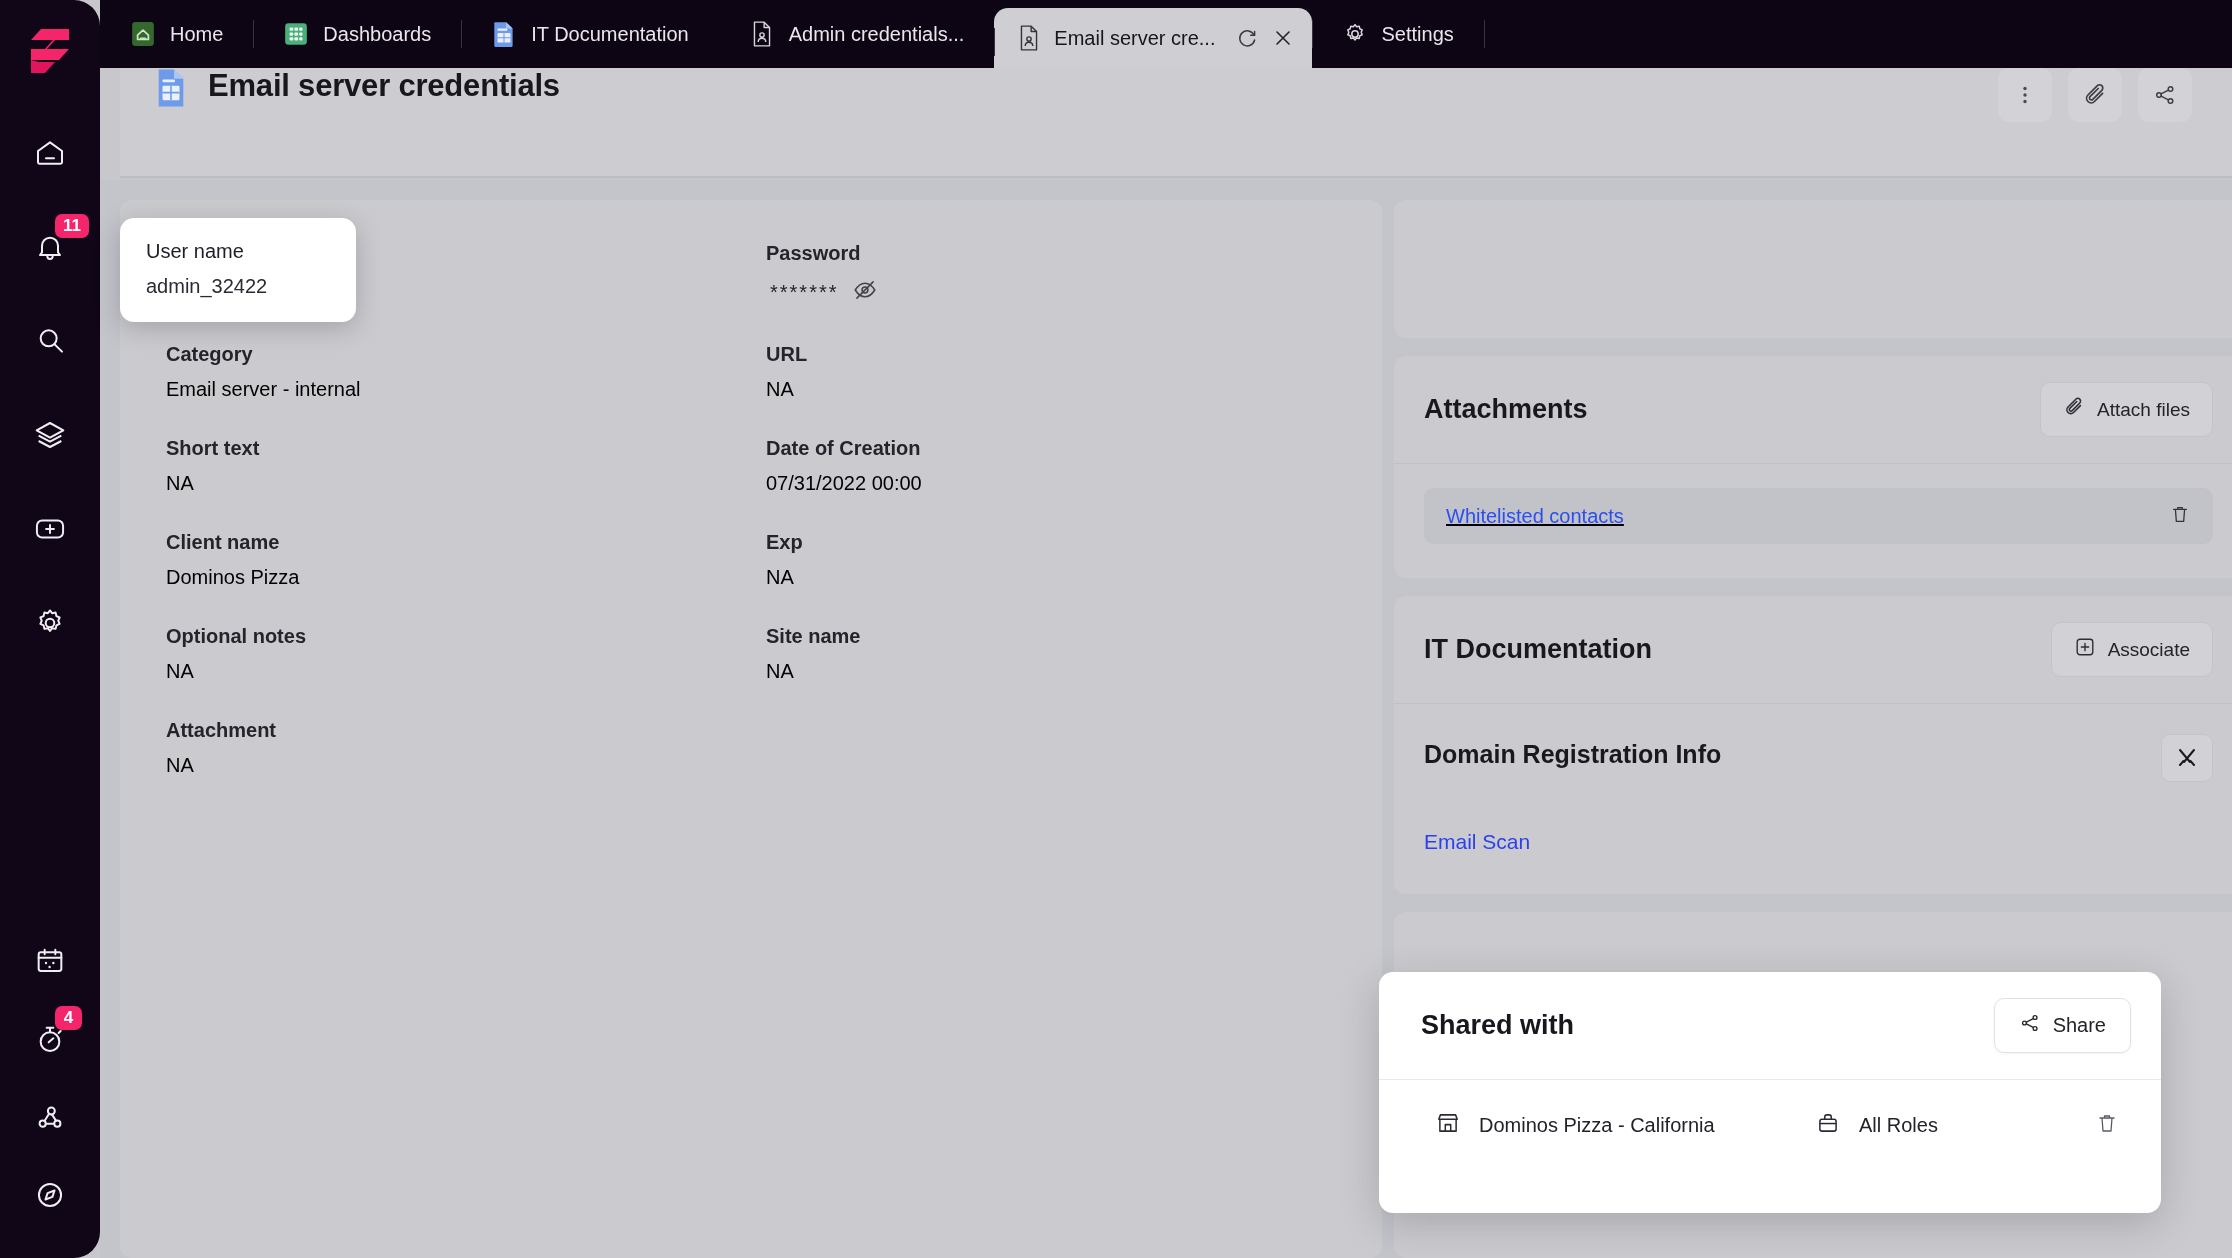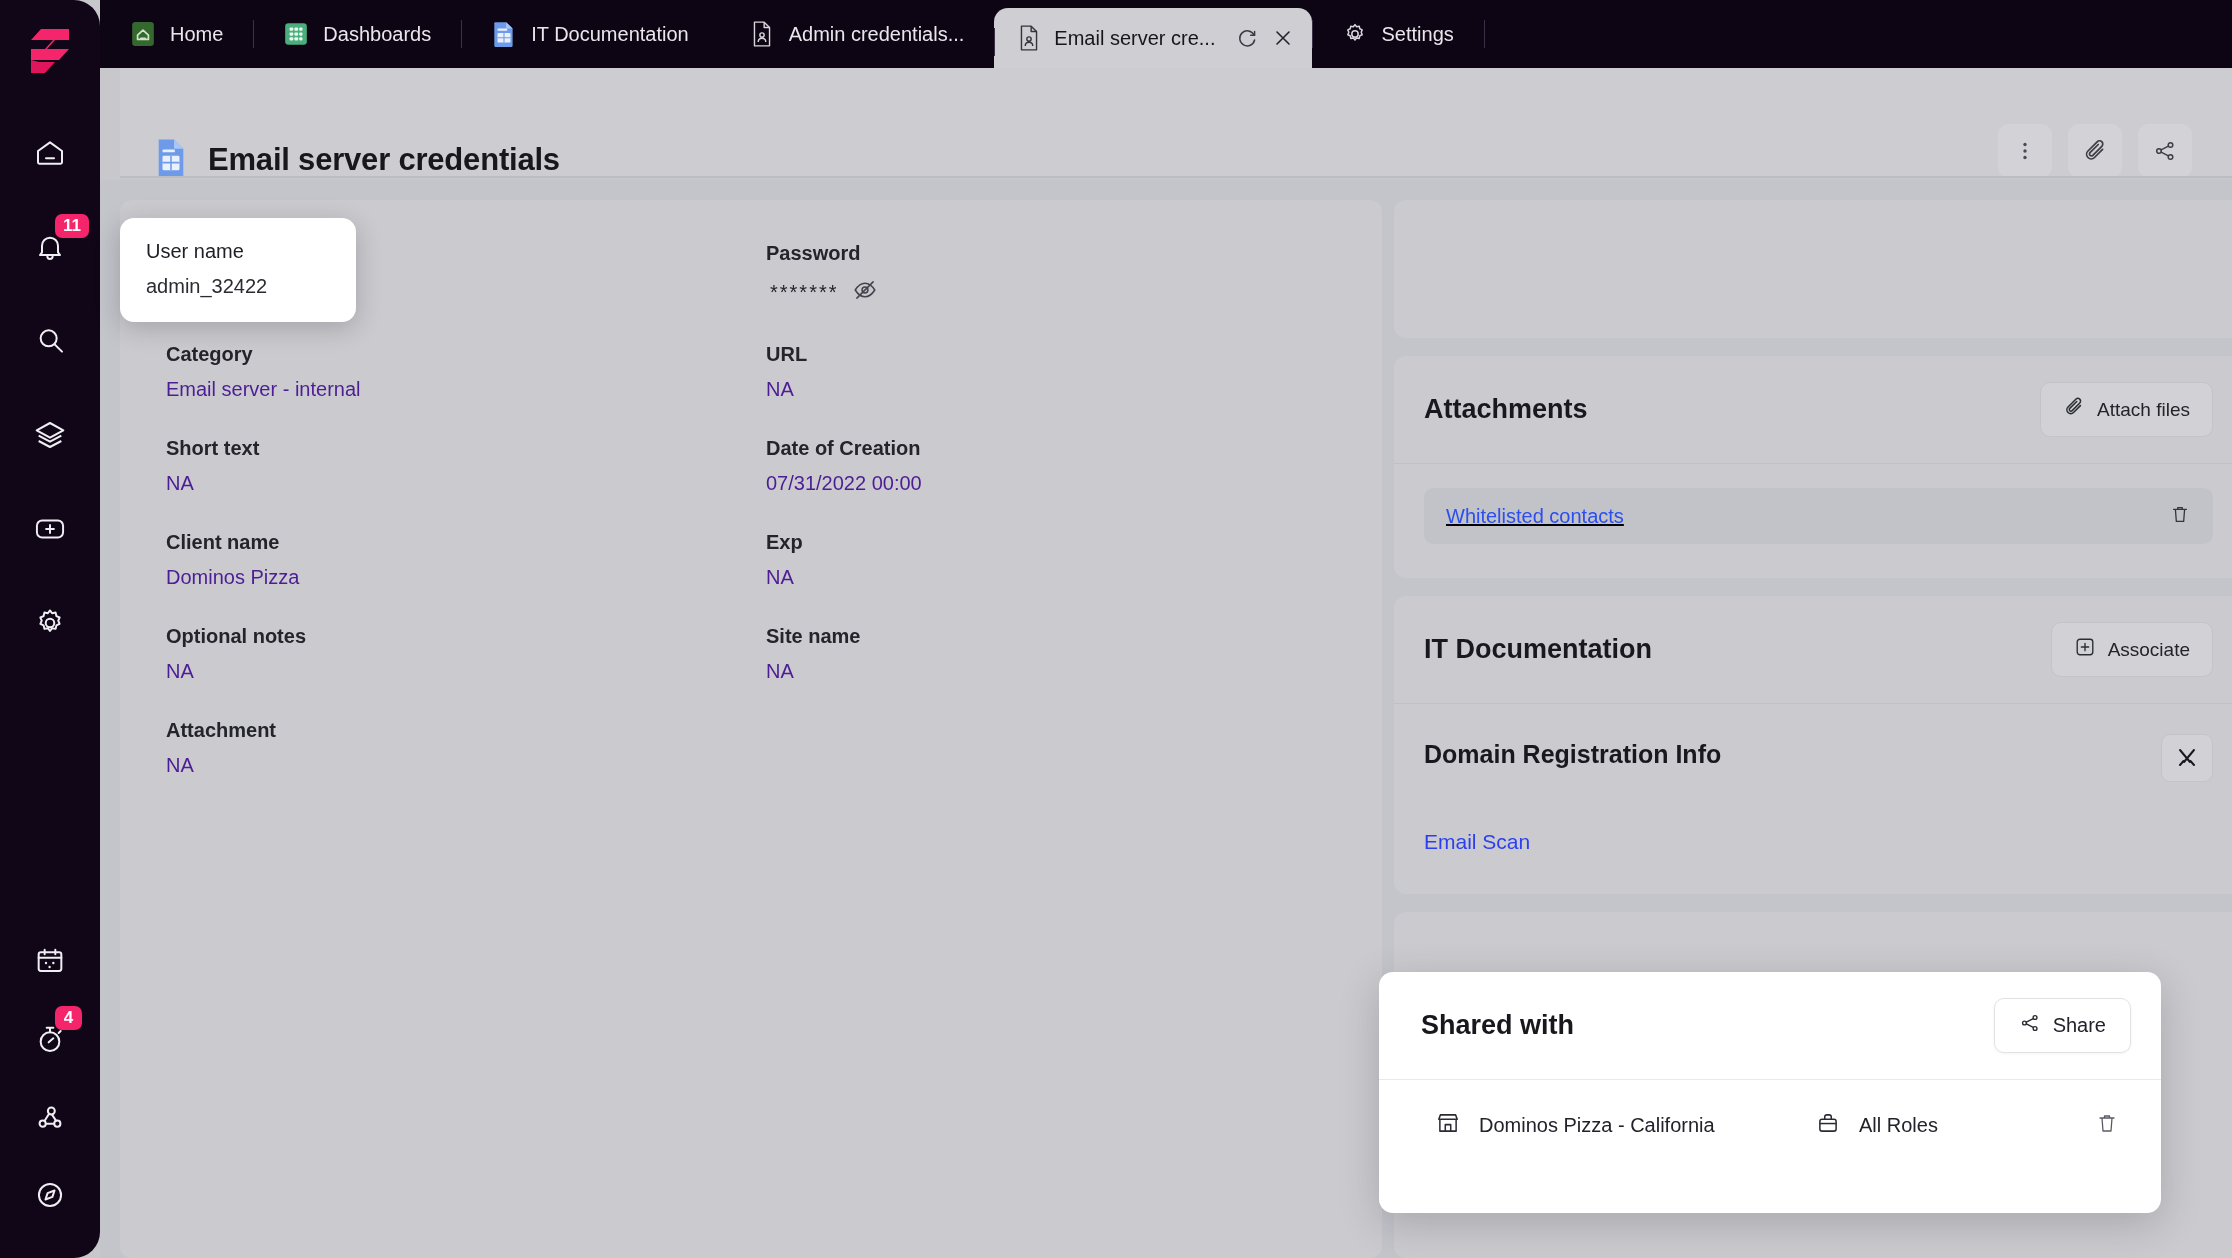--- a/index.html
+++ b/index.html
@@ -78,21 +78,21 @@
   .tab.active .tab-label { color:#16161b; }
   .tab-actions { display:flex; align-items:center; gap: 10px; margin-left: 6px; }
   .tab-act { width: 26px; height: 26px; display:flex; align-items:center; justify-content:center; cursor:pointer;}
   .tab-ico { width:26px; height:30px; display:flex; align-items:center; justify-content:center;}
 
   
   .pagehead {
     position: absolute; left: 120px; top: 68px;
     width: 2112px; height: 110px;
     background: #cdcdd1;
-    display: flex; align-items: flex-end;
+    display: flex; align-items: flex-start;
     padding: 0 40px 0 34px;
     z-index: 10;
   }
   .pagehead::after {
     content:''; position:absolute; left:0; right:0; bottom:0; height:2px; background:#bcbcc4;
   }
   .doc-ico { width: 34px; height: 40px; margin-right: 20px; }
   .page-title { font-size: 31px; font-weight: 700; color: #17171c; letter-spacing: -0.2px;}
   .head-actions { margin-left: auto; display: flex; gap: 16px; }
   .hbtn {
@@ -123,21 +123,21 @@
     display: grid;
     grid-template-columns: 600px 600px;
     column-gap: 0;
     row-gap: 0;
   }
   .field { margin-bottom: 36px; }
   .field-label {
     font-size: 20px; font-weight: 700; color: #24242c;
     margin-bottom: 12px;
   }
-  .field-value { font-size: 20px; color: #4c1d95; }
+  .field-value { font-size: 20px; color: #000000; }
   .pw-row { display:flex; align-items:center; gap: 14px; padding-left: 4px;}
   .pw-dots { font-size: 20px; letter-spacing: 2px; color:#24242c; }
   .eye { cursor:pointer; }
 
   
   .uname-card {
     position: absolute;
     left: 120px; top: 218px;
     width: 236px; height: 104px;
     background: #fff;

